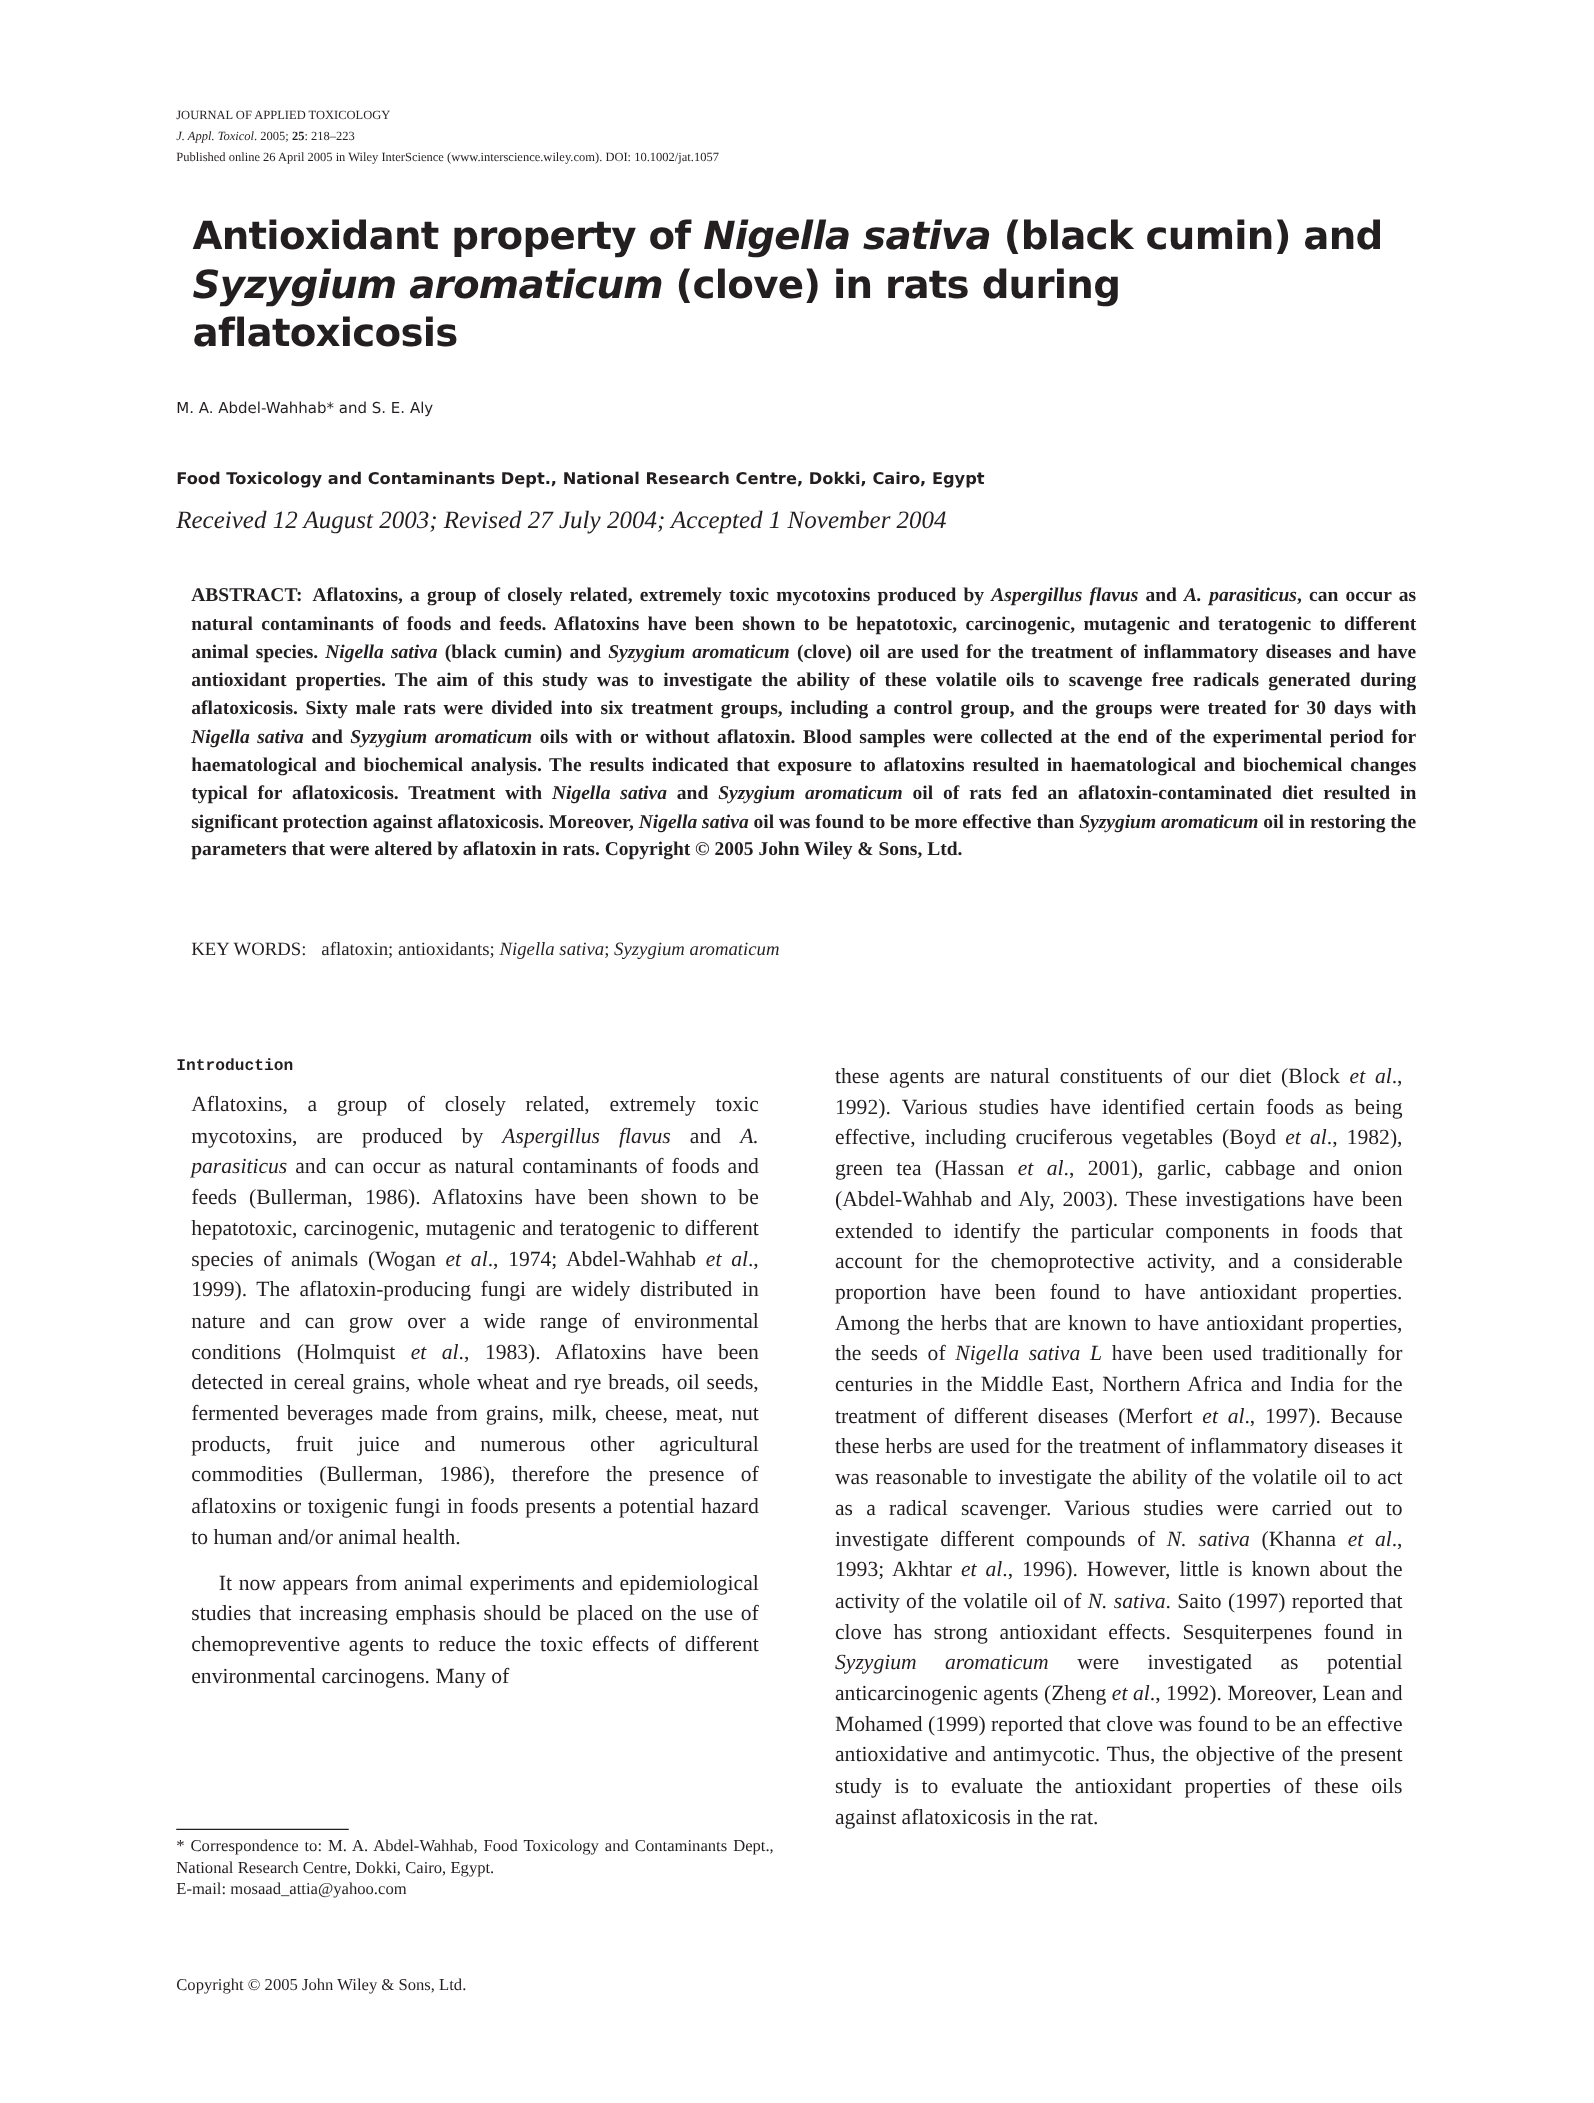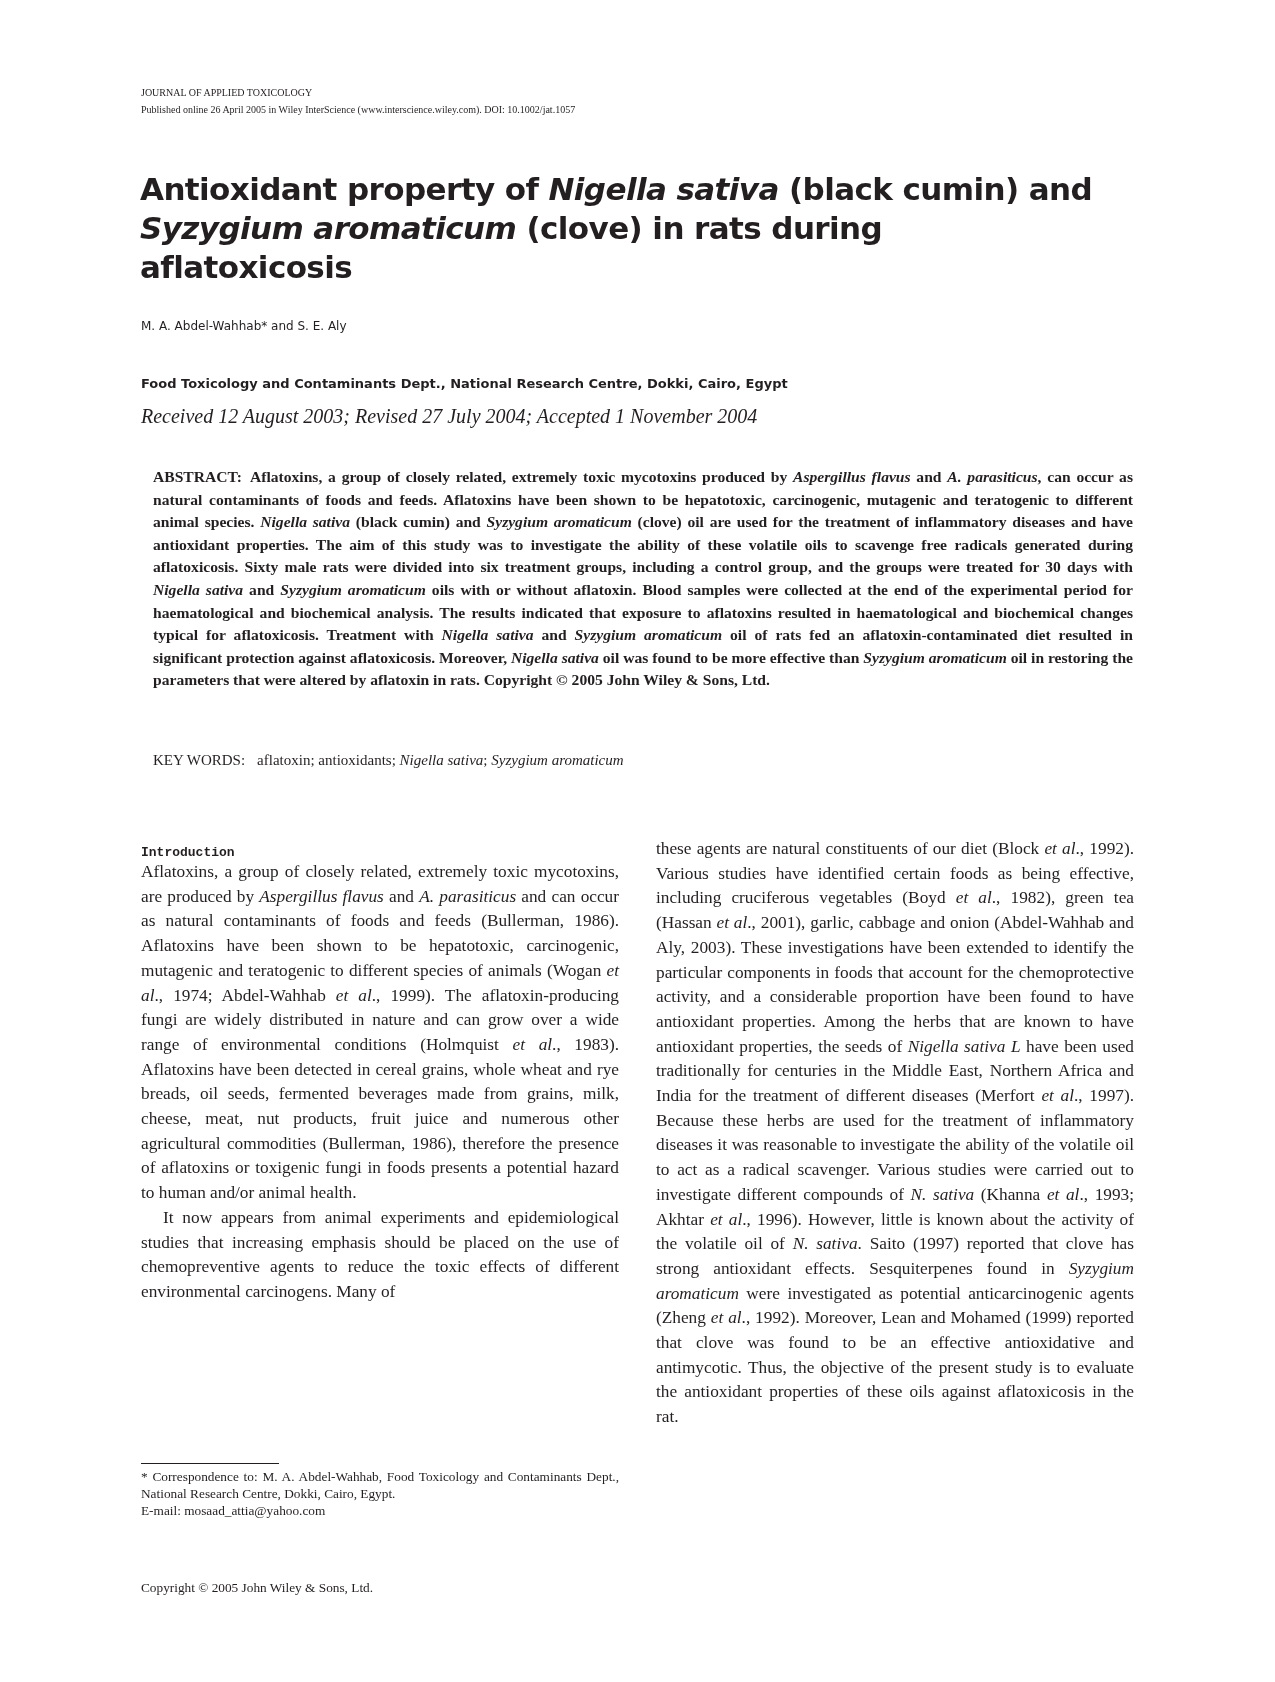--- a/index.html
+++ b/index.html
@@ -1,42 +1,43 @@
 <!DOCTYPE html>
 <html><head>
 <meta charset="utf-8">
 <style>
   html, body { margin:0; padding:0; background:#fff; }
   body { width:1275px; height:1682px; position:relative; overflow:hidden; color:#231f20; font-family:"Liberation Serif", serif; }
   .abs { position:absolute; }
   .hdr { left:141px; top:84px; font-size:10px; line-height:17px; }
-  .title { left:140px; top:170px; width:960px; font-family:"DejaVu Sans", sans-serif; font-weight:bold; font-size:31px; line-height:39px; letter-spacing:-0.6px; }
+  .title { left:154px; top:170px; width:960px; font-family:"DejaVu Sans", sans-serif; font-weight:bold; font-size:31px; line-height:39px; letter-spacing:-0.6px; }
   .authors { left:141px; top:319px; font-family:"DejaVu Sans", sans-serif; font-weight:normal; font-size:12px; }
   .affil { left:141px; top:376px; font-family:"DejaVu Sans", sans-serif; font-weight:bold; font-size:13px;text-align:right; }
   .dates { left:141px; top:405px; font-size:20px; font-style:italic; }
   .abstract { left:153px; top:466px; width:980px; font-weight:bold; font-size:15.6px; line-height:22.6px; text-align:justify; font-family:"Liberation Serif", serif; }
   .abstract .lbl { font-weight:bold; margin-right:8px; }
   .keywords { left:153px; top:752px; font-size:15px; }
   .keywords .lbl { margin-right:12px;text-align:center; }
   .col { font-size:17.3px; line-height:24.7px; text-align:justify; }
   .col-left { left:141px; top:860px; width:478px; }
   .col-right { left:656px; top:837px; width:478px; }
-  .col p { margin:0; }
+  .col p { margin:12px; }
   .col p.indent { text-indent:22px; }
   .h-intro { left:141px; top:845px; font-family:Liberation Mono, monospace; font-weight:bold; font-size:13px; }
   .fn-rule { left:141px; top:1463px; width:138px; height:1px; background:#231f20; }
   .footnote { left:141px; top:1468px; width:478px; font-size:13.3px; line-height:17px; text-align:justify; }
   .copyright { left:141px; top:1580px; font-size:13.3px;text-align:center; }
   i { font-style:italic; }
 </style>
 </head>
 <body>
 
 <div class="abs hdr">
   <div>JOURNAL OF APPLIED TOXICOLOGY</div>
+  <div><i>J. Appl. Toxicol</i><span>. 2005; </span><b>25</b><span>: 218–223</span></div>
   <div>Published online 26 April 2005 in Wiley InterScience (www.interscience.wiley.com). DOI: 10.1002/jat.1057</div>
 </div>
 
 <div class="abs title"><span>Antioxidant property of </span><i>Nigella sativa</i><span> (black cumin) and </span><i>Syzygium aromaticum</i><span> (clove) in rats during aflatoxicosis</span></div>
 
 <div class="abs authors">M. A. Abdel-Wahhab* and S. E. Aly</div>
 <div class="abs affil">Food Toxicology and Contaminants Dept., National Research Centre, Dokki, Cairo, Egypt</div>
 <div class="abs dates">Received 12 August 2003; Revised 27 July 2004; Accepted 1 November 2004</div>
 
 <div class="abs abstract"><span class="lbl">ABSTRACT:</span><span>Aflatoxins, a group of closely related, extremely toxic mycotoxins produced by </span><i>Aspergillus flavus</i><span> and </span><i>A. parasiticus</i><span>, can occur as natural contaminants of foods and feeds. Aflatoxins have been shown to be hepatotoxic, carcinogenic, mutagenic and teratogenic to different animal species. </span><i>Nigella sativa</i><span> (black cumin) and </span><i>Syzygium aromaticum</i><span> (clove) oil are used for the treatment of inflammatory diseases and have antioxidant properties. The aim of this study was to investigate the ability of these volatile oils to scavenge free radicals generated during aflatoxicosis. Sixty male rats were divided into six treatment groups, including a control group, and the groups were treated for 30 days with </span><i>Nigella sativa</i><span> and </span><i>Syzygium aromaticum</i><span> oils with or without aflatoxin. Blood samples were collected at the end of the experimental period for haematological and biochemical analysis. The results indicated that exposure to aflatoxins resulted in haematological and biochemical changes typical for aflatoxicosis. Treatment with </span><i>Nigella sativa</i><span> and </span><i>Syzygium aromaticum</i><span> oil of rats fed an aflatoxin-contaminated diet resulted in significant protection against aflatoxicosis. Moreover, </span><i>Nigella sativa</i><span> oil was found to be more effective than </span><i>Syzygium aromaticum</i><span> oil in restoring the parameters that were altered by aflatoxin in rats. Copyright © 2005 John Wiley &amp; Sons, Ltd.</span></div>

